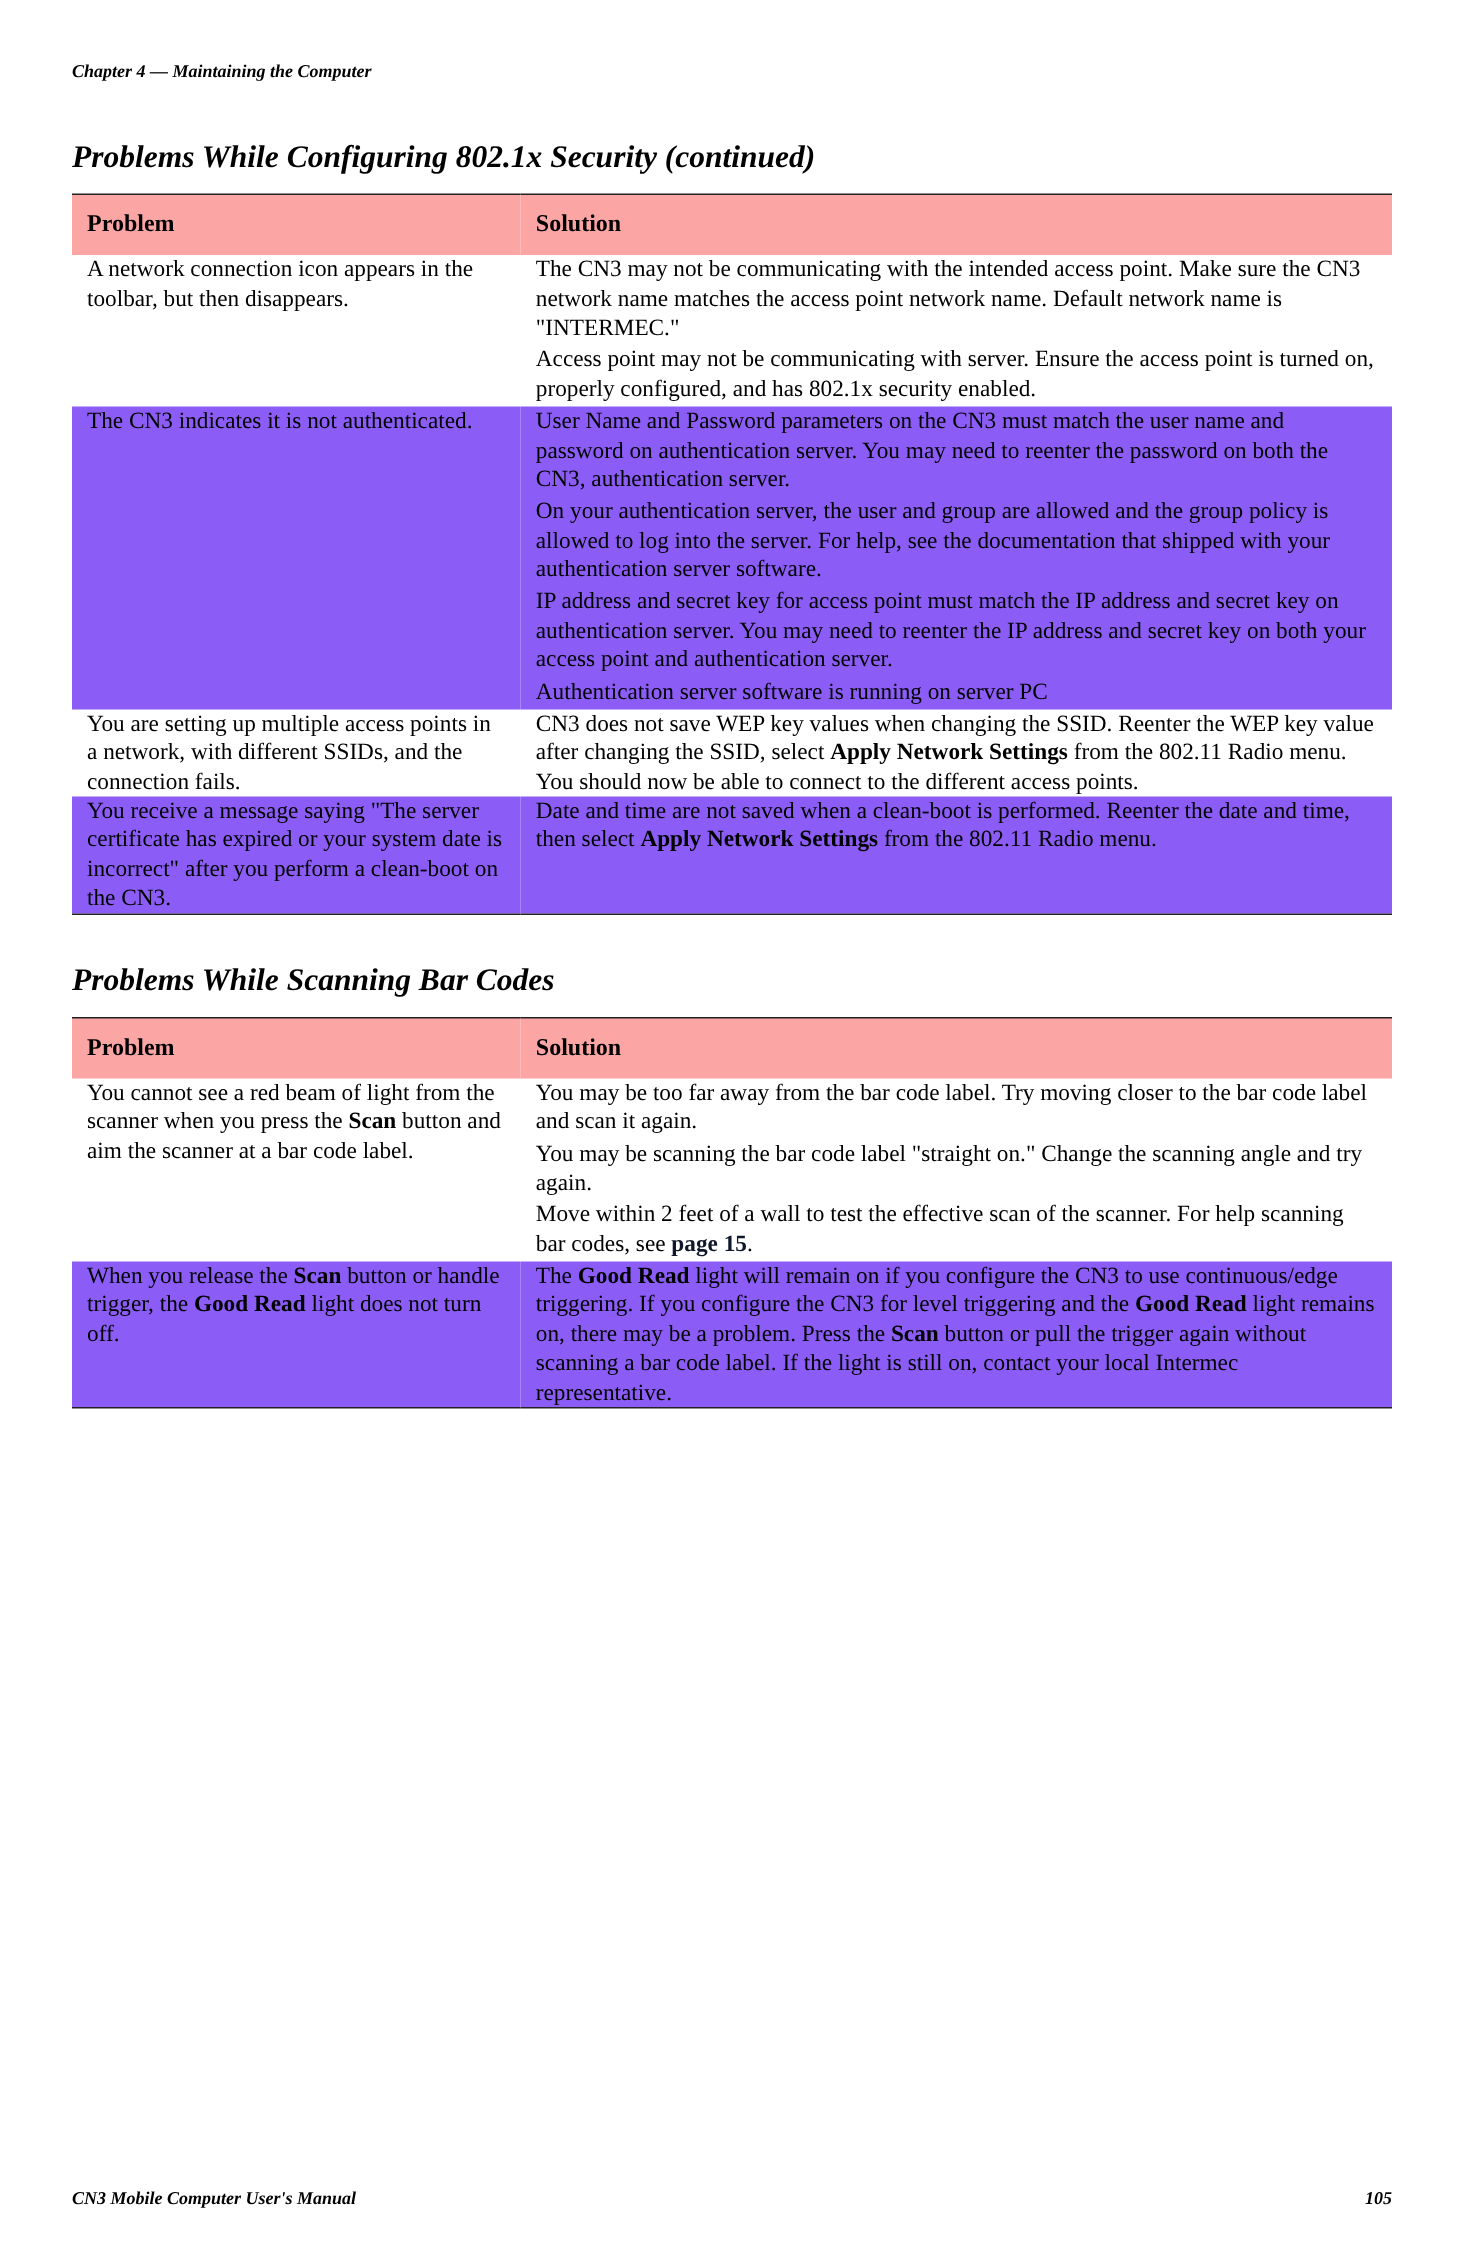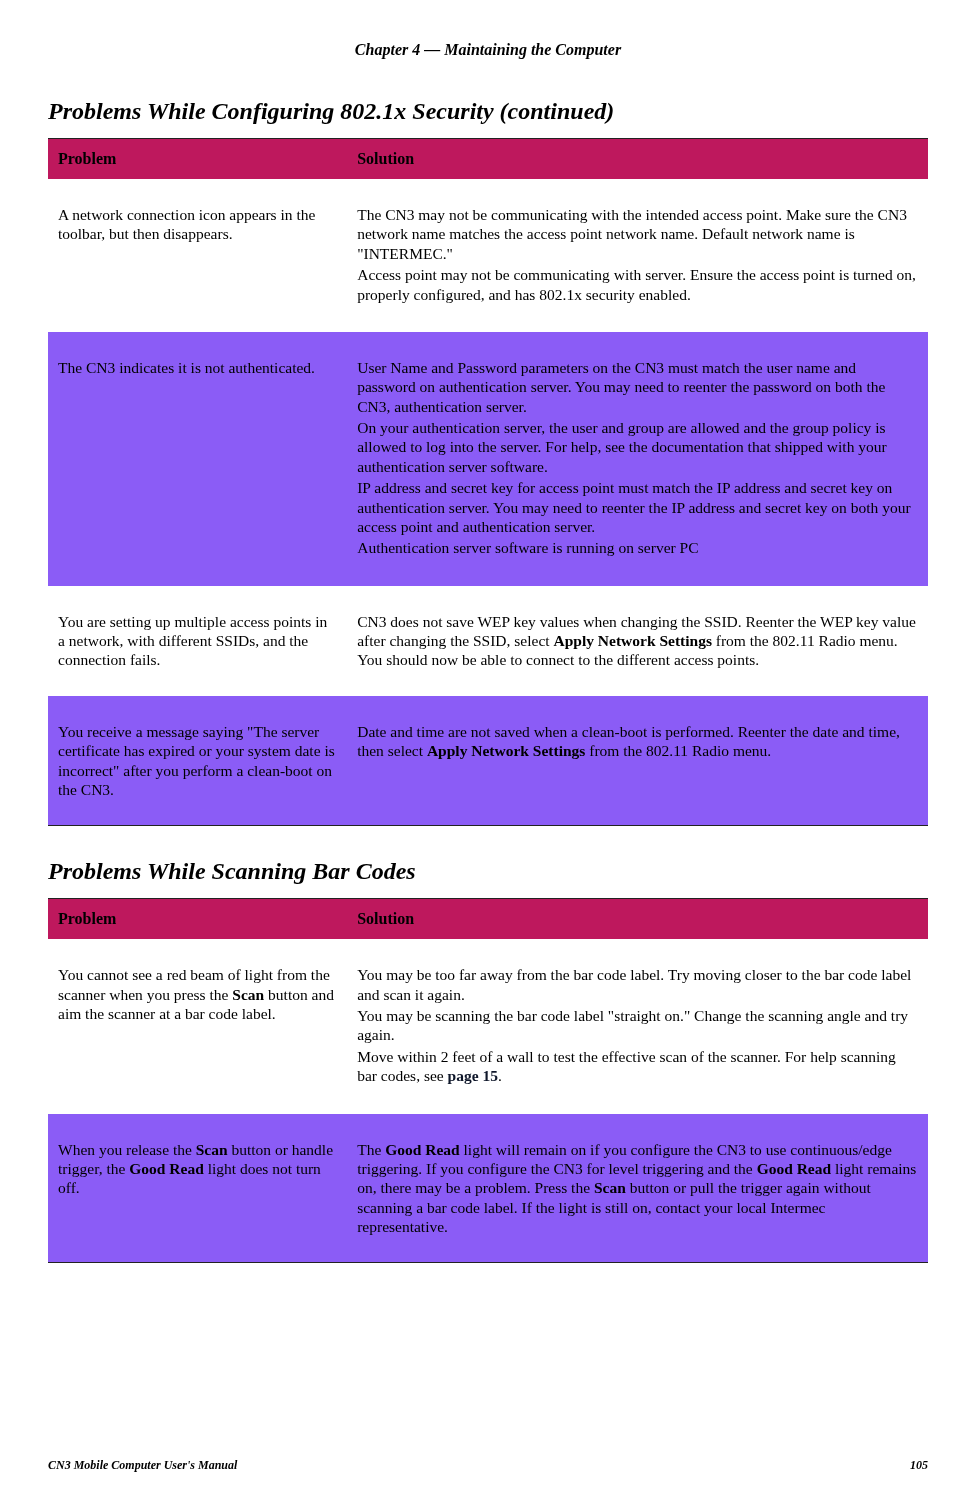--- a/index.html
+++ b/index.html
@@ -6,49 +6,49 @@
     font-family: Georgia, 'Times New Roman', serif;
     margin: 0;
     padding: 40px 48px;
     width: 976px;
     box-sizing: border-box;
     color: #000;
     font-size: 15.5px;
     line-height: 1.25;
   }
   .running-header {
-    text-align: center;
+    text-align: left;
     font-style: italic;
     font-weight: bold;
-    font-size: 16px;
+    font-size: 12px;
     margin-bottom: 36px;
   }
   .section-title {
     font-style: italic;
     font-weight: bold;
-    font-size: 24px;
+    font-size: 21px;
     margin-bottom: 12px;
     margin-top: 30px;
   }
   table {
     width: 100%;
     border-collapse: collapse;
     border-top: 1.5px solid #222;
     border-bottom: 1.5px solid #222;
   }
   th {
-    background: #be185d;
+    background: #fca5a5;
     font-weight: bold;
     text-align: left;
     padding: 10px 10px;
     font-size: 16px;
     vertical-align: top;
   }
   td {
-    padding: 26px 10px;
+    padding: 0 10px;
     vertical-align: top;
   }
   tr.shaded td {
     background: #8b5cf6;
   }
   .col-problem {
     width: 34%;
   }
   .col-solution {
     width: 66%;

